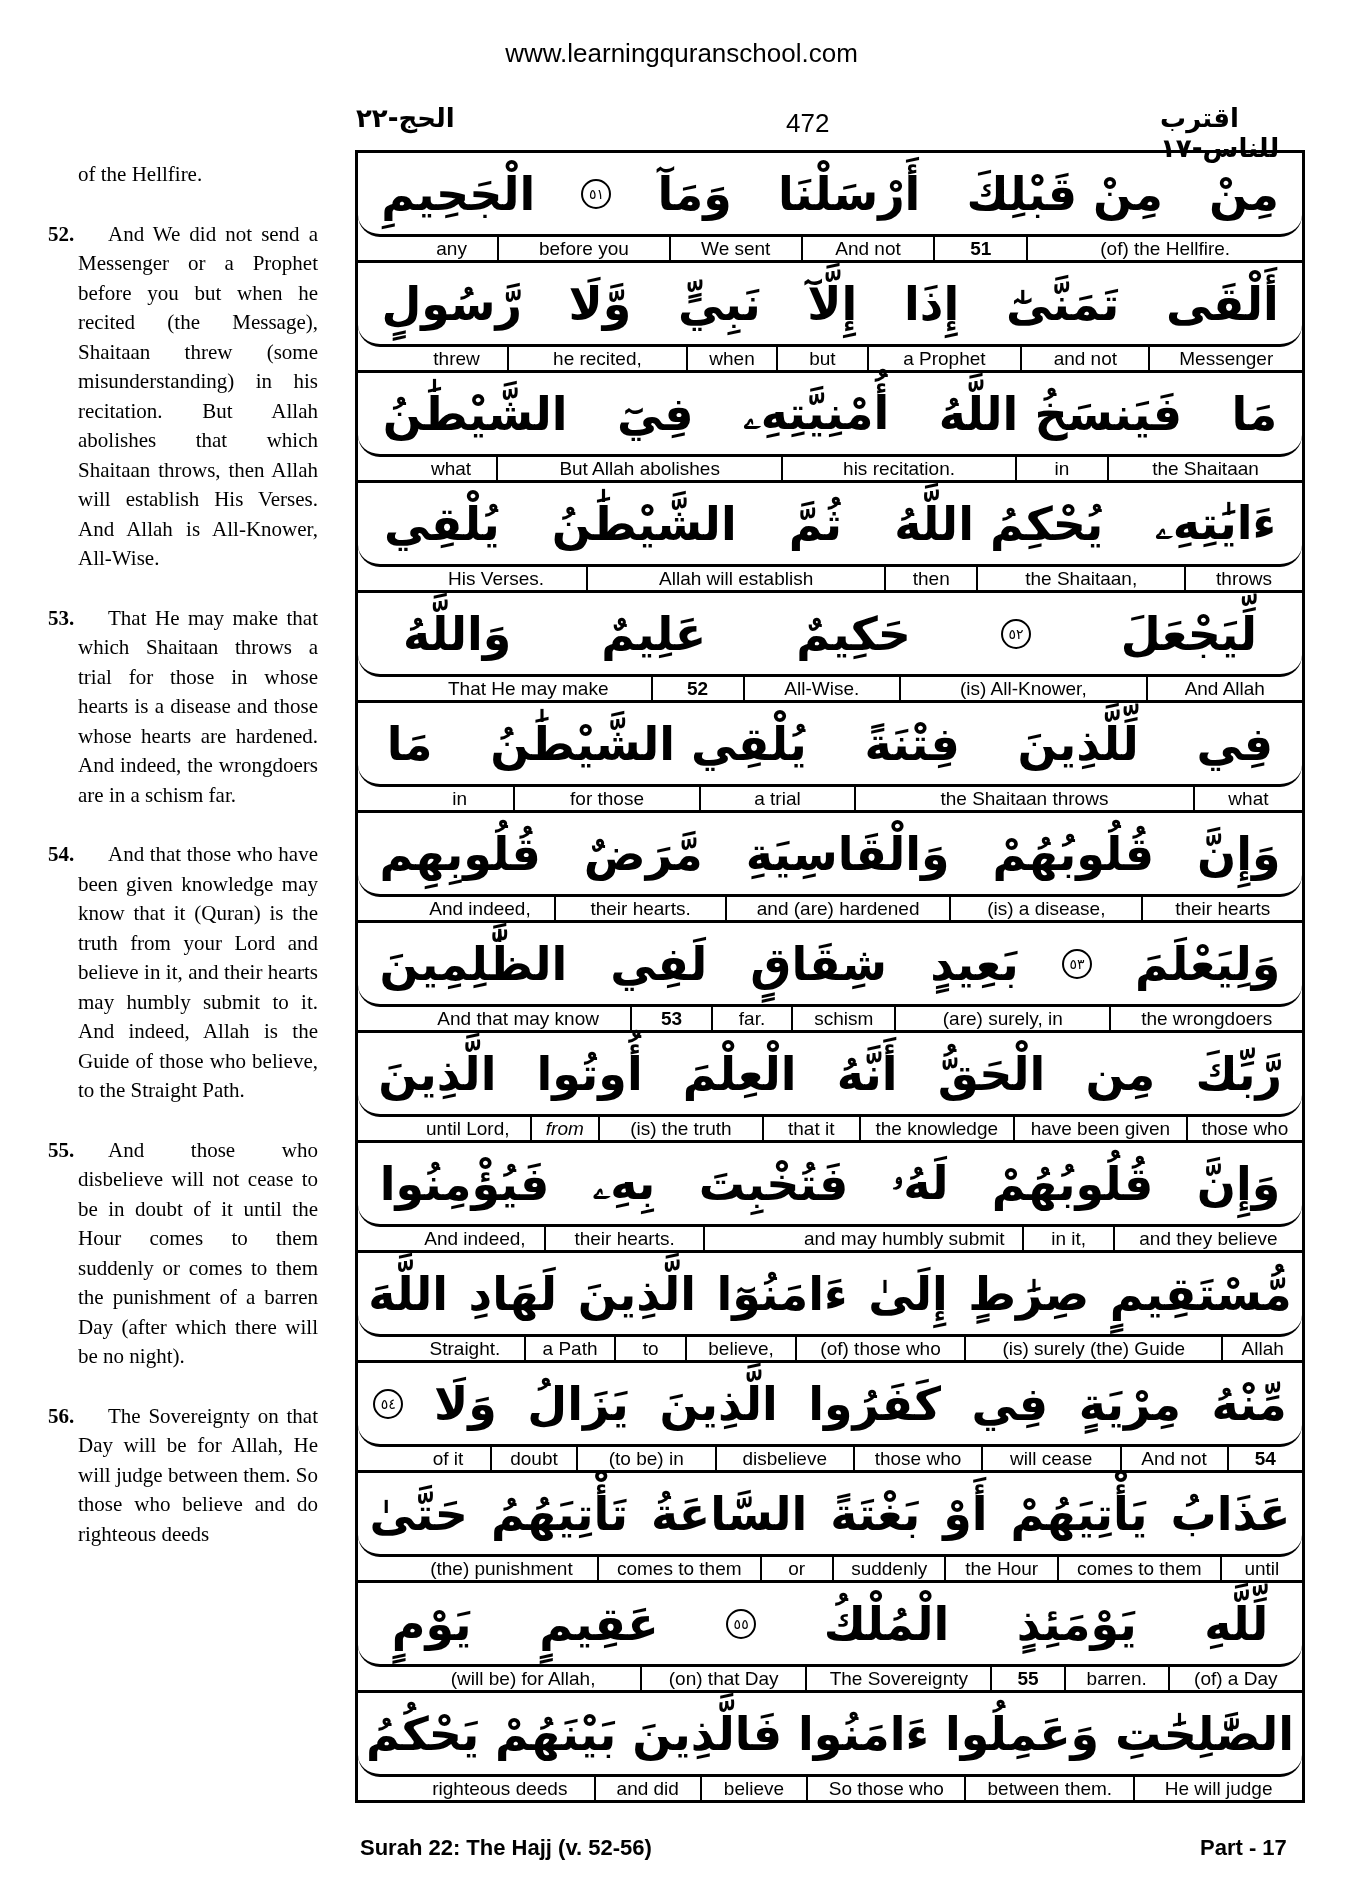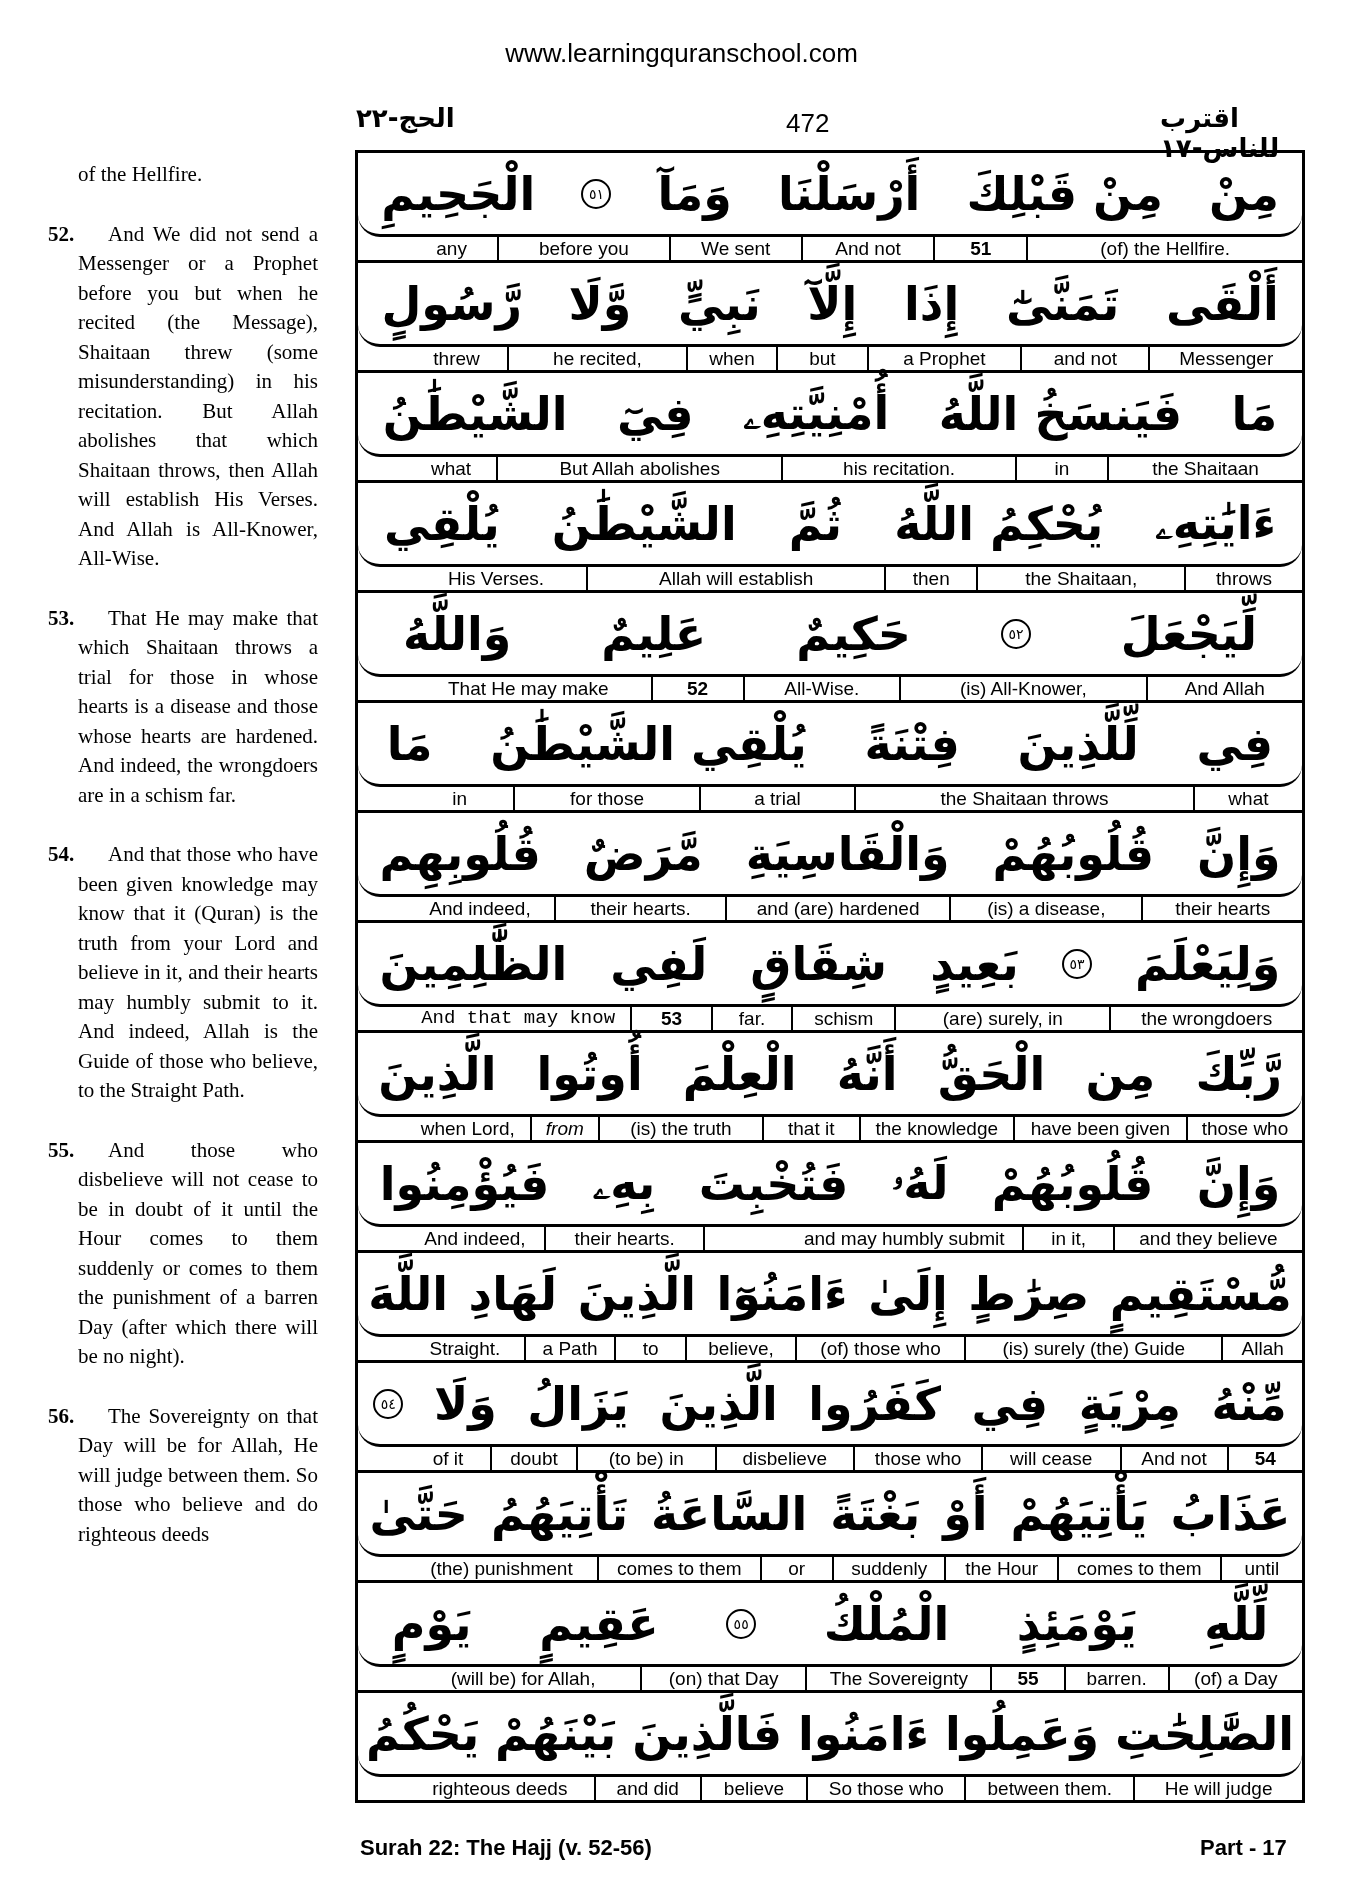--- a/index.html
+++ b/index.html
@@ -160,38 +160,38 @@
     </div>
     <div class="arabic-row">
       <span class="w">الظَّٰلِمِينَ</span>
       <span class="w">لَفِي</span>
       <span class="w">شِقَاقٍ</span>
       <span class="w">بَعِيدٍ</span>
       <span class="vmark">٥٣</span>
       <span class="w">وَلِيَعْلَمَ</span>
     </div>
     <div class="gloss-row">
-      <div class="g" style="flex: 20 1 0px; font-family: Liberation Mono, monospace;">And that may know</div>
+      <div class="g" style="flex: 20 1 0px;">And that may know</div>
       <div class="g num" style="flex: 7 1 0px;">53</div>
       <div class="g" style="flex: 7 1 0px;">far.</div>
       <div class="g" style="flex: 9 1 0px;">schism</div>
       <div class="g" style="flex: 19 1 0px;">(are) surely, in</div>
       <div class="g" style="flex: 17 1 0px;">the wrongdoers</div>
     </div>
     <div class="arabic-row">
       <span class="w">الَّذِينَ</span>
       <span class="w">أُوتُوا</span>
       <span class="w">الْعِلْمَ</span>
       <span class="w">أَنَّهُ</span>
       <span class="w">الْحَقُّ</span>
       <span class="w">مِن</span>
       <span class="w">رَّبِّكَ</span>
     </div>
     <div class="gloss-row">
-      <div class="g" style="flex: 13 1 0px;">when Lord,</div>
+      <div class="g" style="flex: 13 1 0px;">until Lord,</div>
       <div class="g" style="flex: 7 1 0px; font-style: italic;">from</div>
       <div class="g" style="flex: 17 1 0px;">(is) the truth</div>
       <div class="g" style="flex: 10 1 0px;">that it</div>
       <div class="g" style="flex: 16 1 0px;">the knowledge</div>
       <div class="g" style="flex: 18 1 0px;">have been given</div>
       <div class="g" style="flex: 12 1 0px;">those who</div>
     </div>
     <div class="arabic-row">
       <span class="w">فَيُؤْمِنُوا</span>
       <span class="w">بِهِۦ</span>

